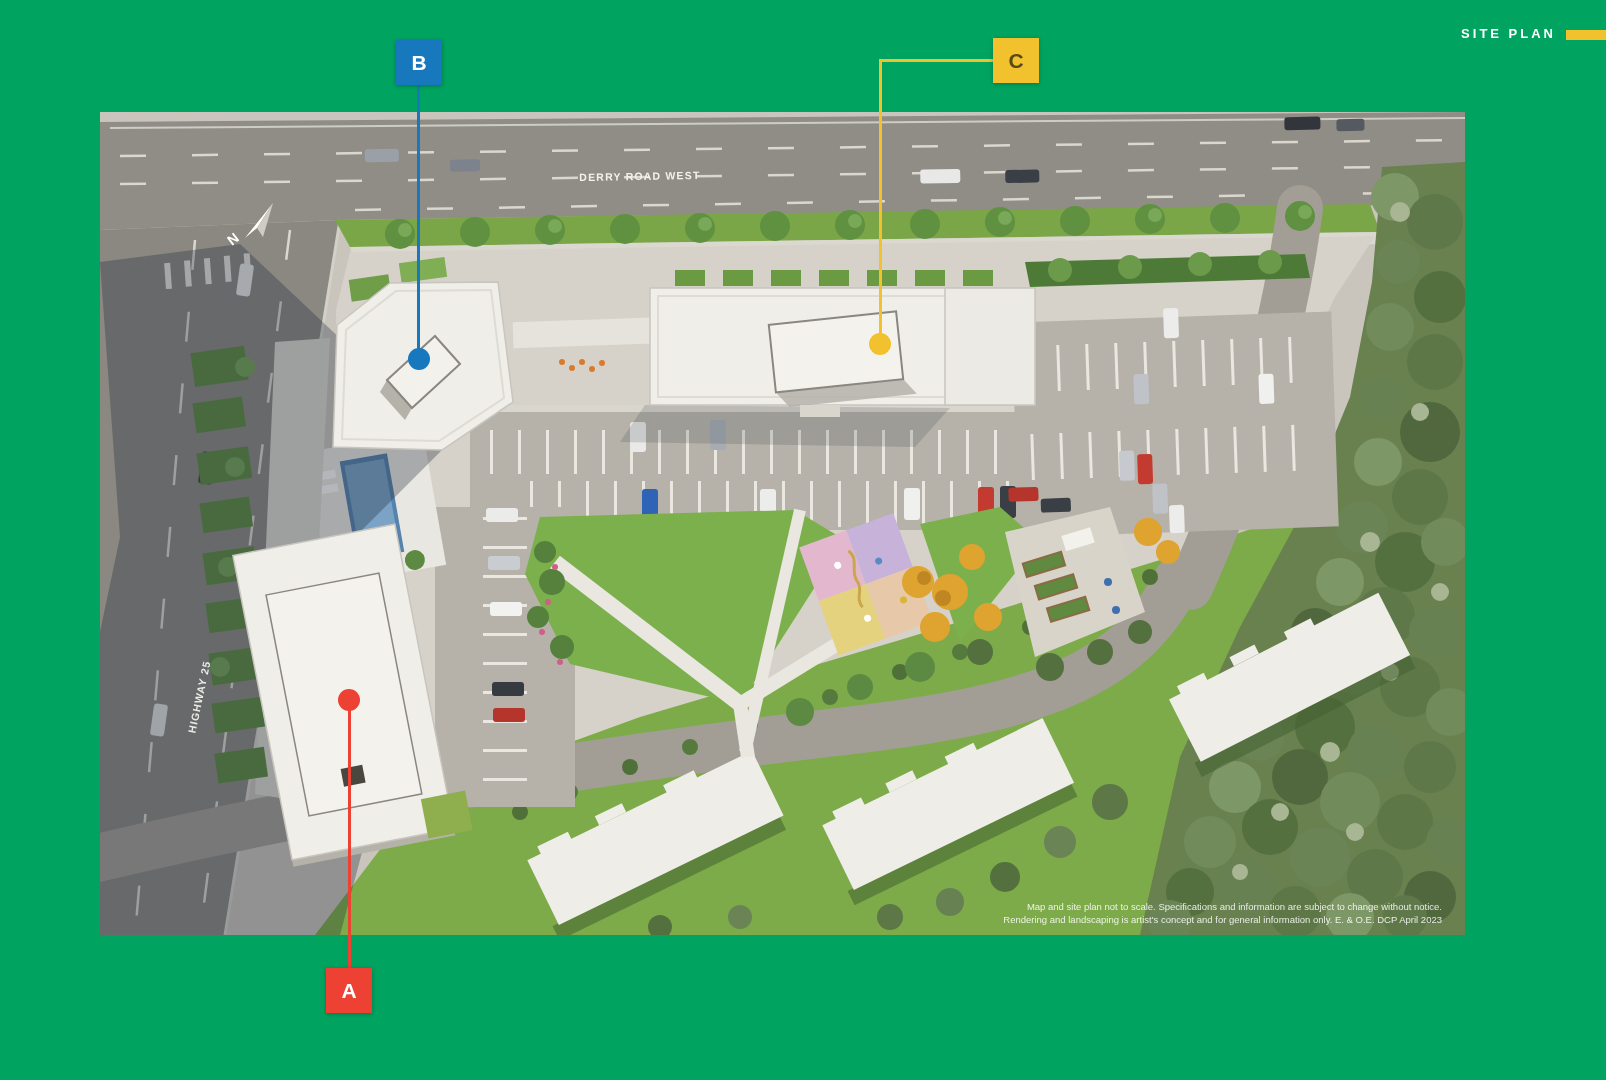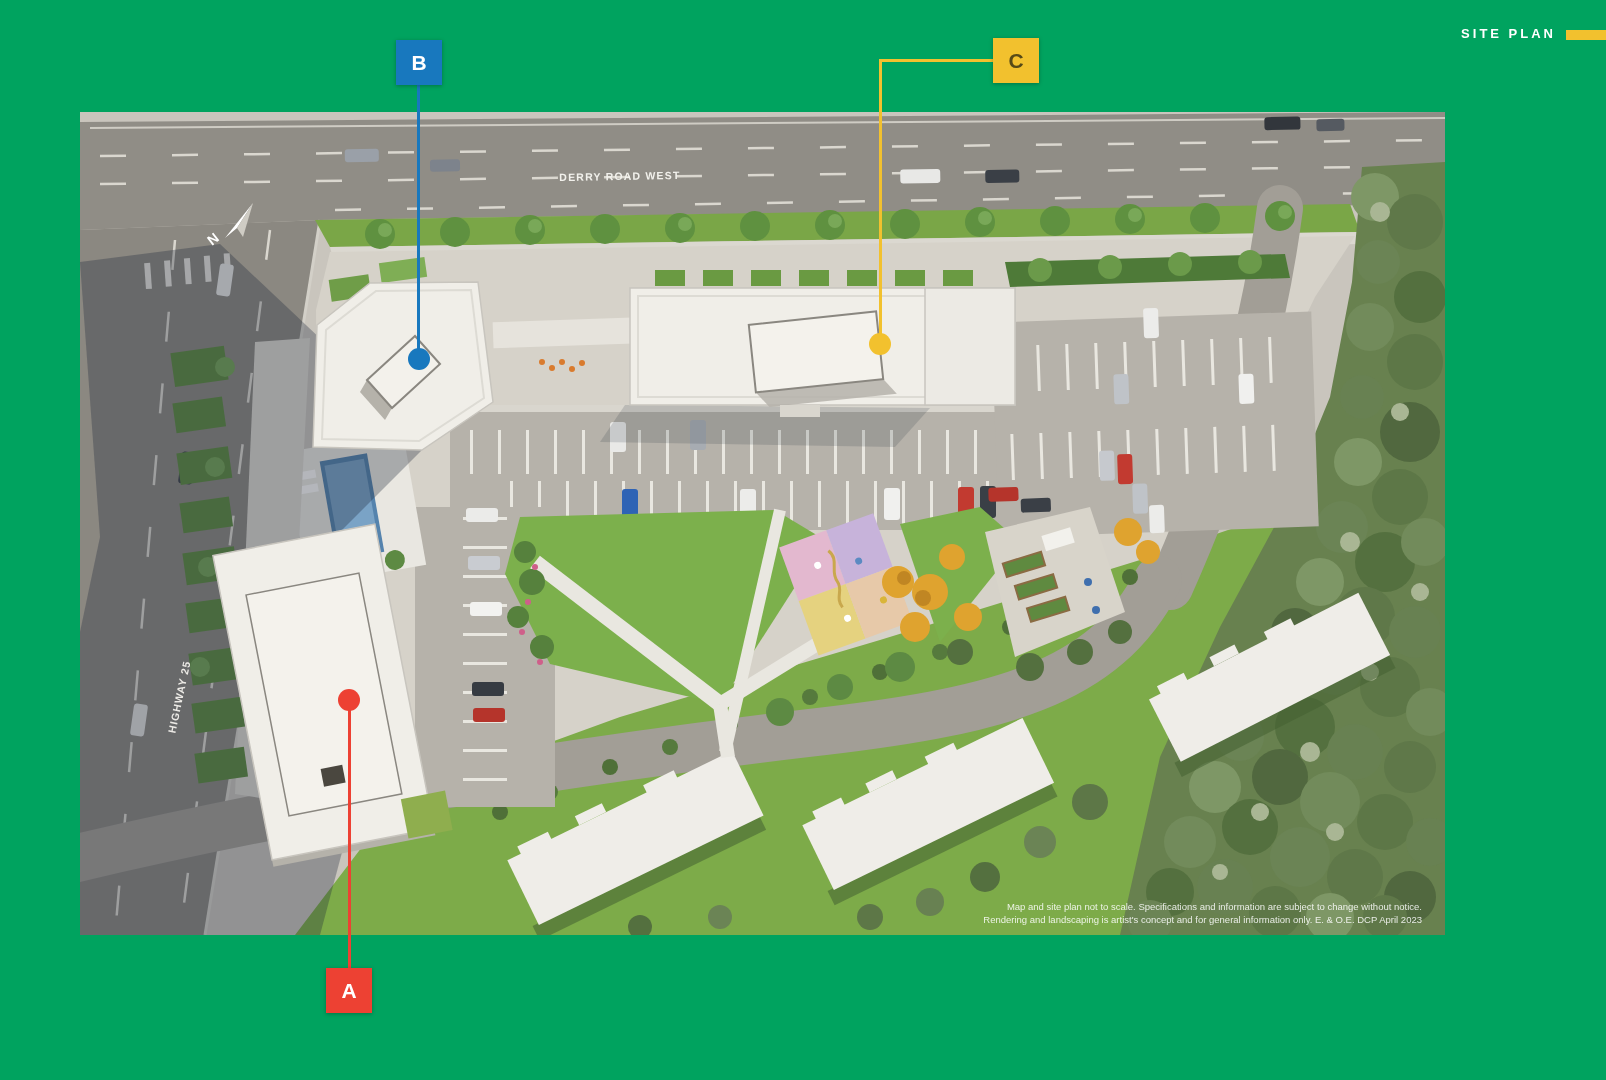--- a/index.html
+++ b/index.html
@@ -17,21 +17,21 @@
   }
   .header-title{
     position:absolute;top:26px;right:50px;margin:0;
     color:#ffffff;font-size:13px;font-weight:700;letter-spacing:3px;
   }
   .header-bar{
     position:absolute;top:30px;right:0;width:40px;height:10px;
     background:var(--accent_yellow,#f2c12e);
   }
   .photo{
-    position:absolute;left:80px;top:112px;width:1365px;height:823px;
+    position:absolute;left:100px;top:112px;width:1365px;height:823px;
     background:#c9c5bd;overflow:hidden;
   }
   .m-box{
     position:absolute;width:46px;height:45px;display:flex;align-items:center;justify-content:center;
     font-weight:700;font-size:21px;box-shadow:0 1px 4px rgba(0,0,0,.28);
   }
   .m-line{position:absolute;width:3px}
   .m-hline{position:absolute;height:3px}
   .m-dot{position:absolute;width:22px;height:22px;border-radius:50%}
   .b-col{background:var(--marker_blue,#1878be)}

